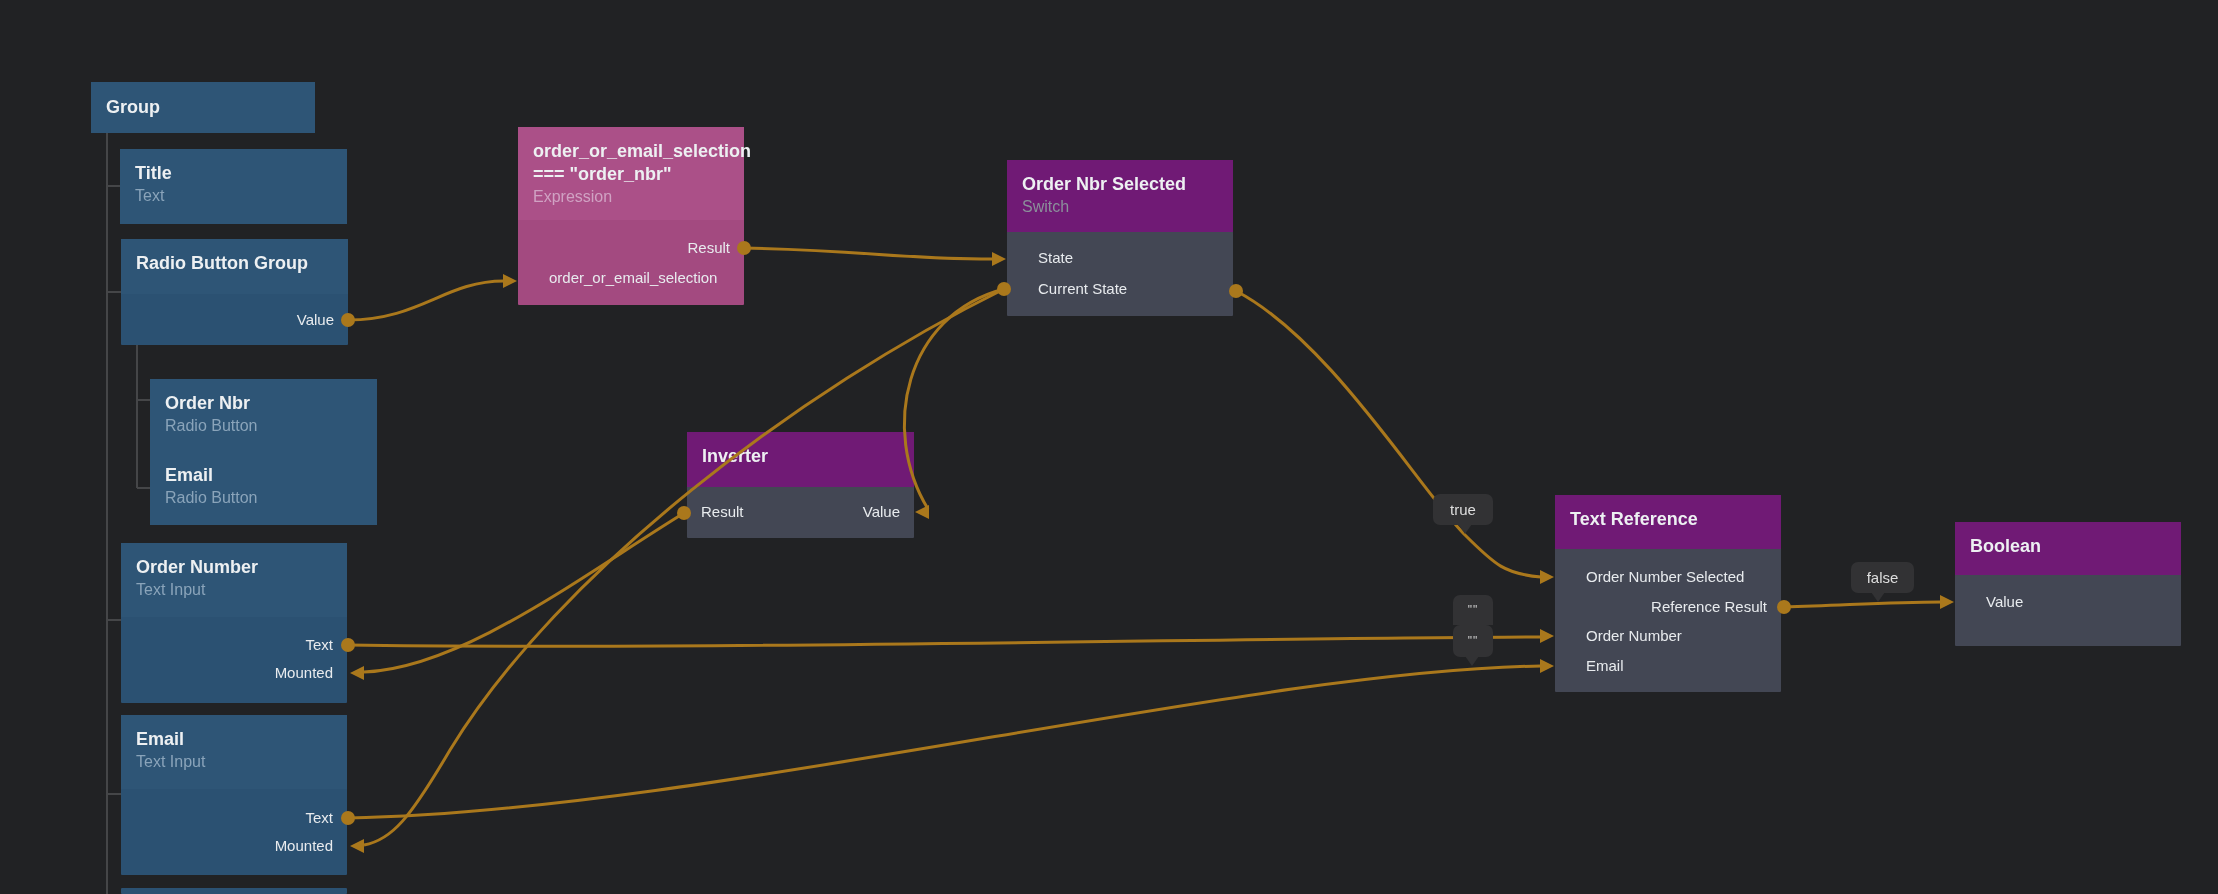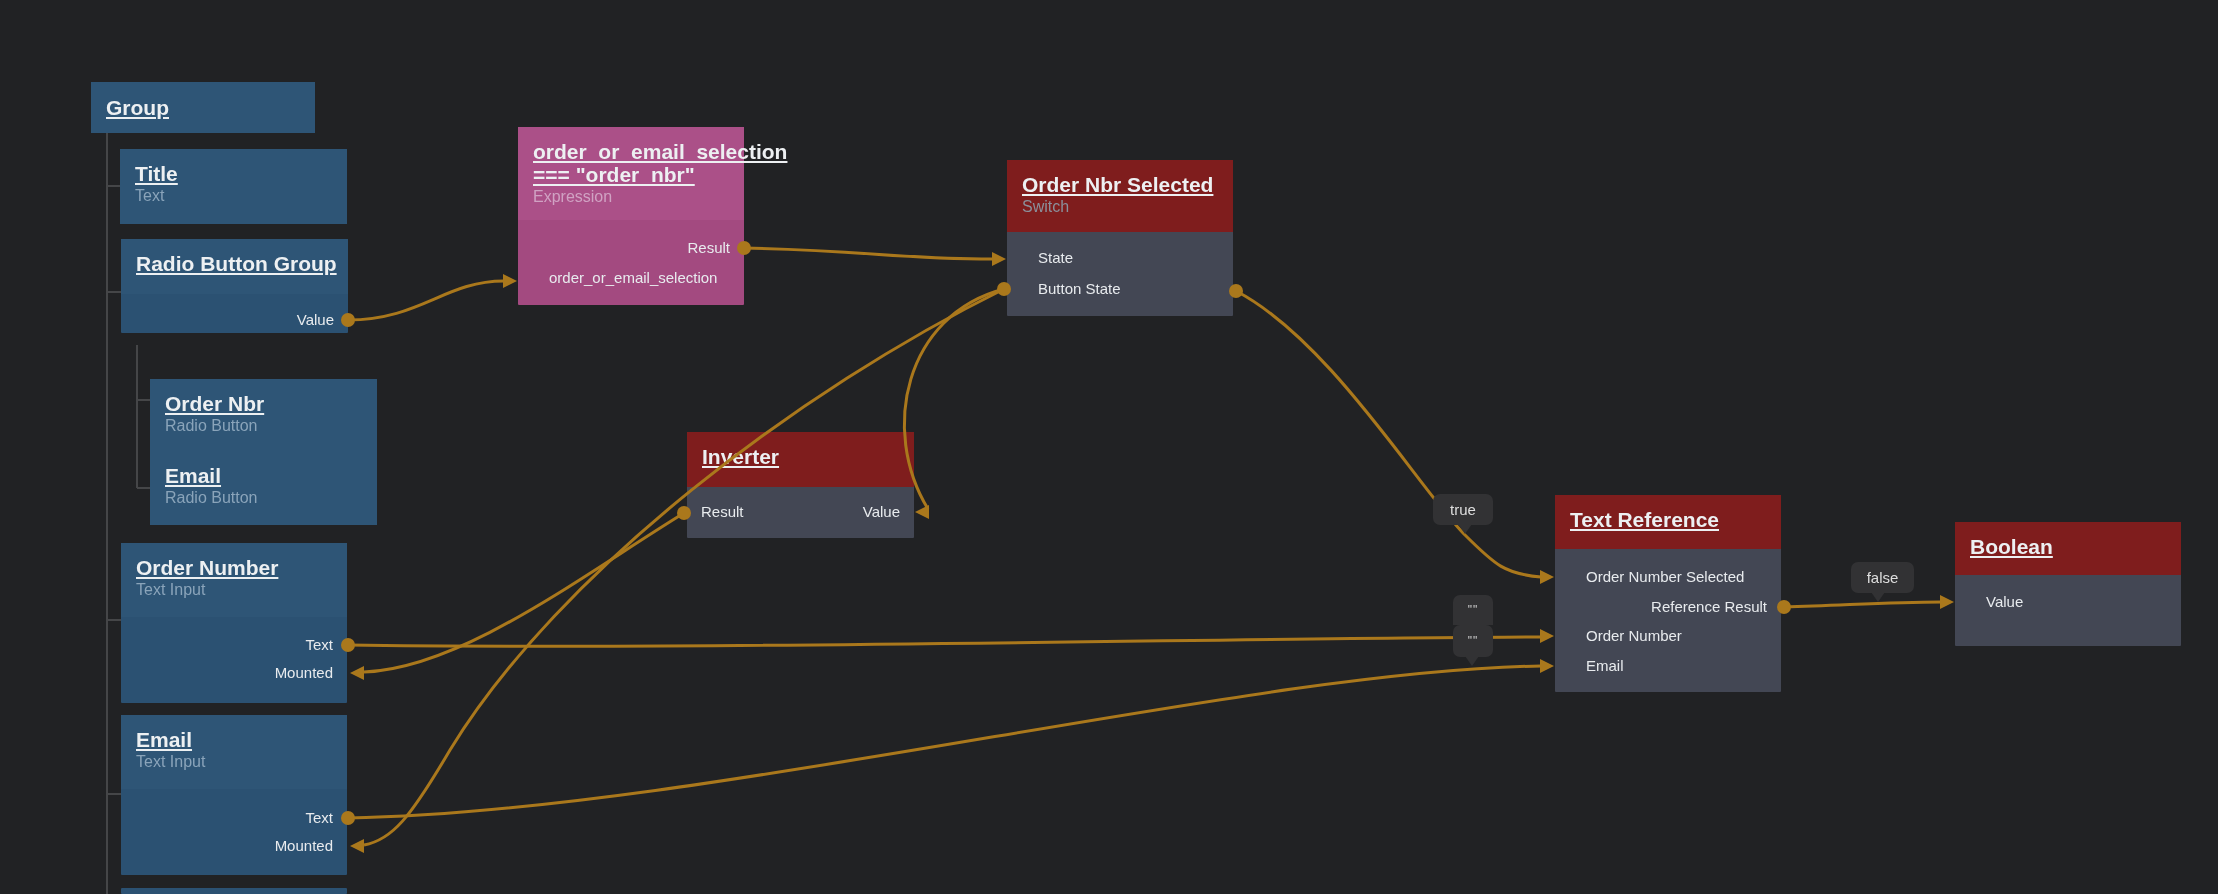--- a/index.html
+++ b/index.html
@@ -3,27 +3,27 @@
 <meta charset="utf-8">
 <style>
   html,body{margin:0;padding:0;background:#212224;}
   .canvas{
     position:relative;width:2218px;height:894px;overflow:hidden;
     background:#212224;
     font-family:"Liberation Sans","DejaVu Sans",sans-serif;
   }
   .node{position:absolute;z-index:1;border-radius:1px;}
   .node .hdr{position:absolute;left:0;top:0;right:0;box-sizing:border-box;padding:13px 15px 0 15px;}
-  .node .ttl{font-size:21px;font-weight:700;color:#edf0f2;line-height:23px;white-space:nowrap;text-decoration:underline;}
+  .node .ttl{font-size:18px;font-weight:700;color:#edf0f2;line-height:23px;white-space:nowrap;}
   .node .sub{font-size:16px;font-weight:400;line-height:21px;white-space:nowrap;}
   .node.blue{background:#2b5172;}
   .node.blue .hdr{background:#2e5576;}
   .node.blue .sub{color:#8aa4ba;}
   .node.gray{background:#434754;}
-  .node.gray .hdr{background:#7f1d1d;}
+  .node.gray .hdr{background:#701a75;}
   .node.gray .sub{color:#8b909b;}
   .node.pink{background:#a34a80;}
   .node.pink .hdr{background:#ab5088;}
   .node.pink .sub{color:#d0a2c3;}
   .port{
     position:absolute;left:0;right:0;height:28px;line-height:28px;
     font-size:15px;color:#e8ebee;padding:0 14px;box-sizing:border-box;white-space:nowrap;
   }
   .port.r{text-align:right;}
   .port.l{text-align:left;margin-left:17px;}
@@ -53,21 +53,21 @@
     </div>
   </div>
 
   <div class="node blue" style="left:120px;top:149px;width:227px;height:75px;">
     <div class="hdr" style="height:75px;">
       <div class="ttl">Title</div>
       <div class="sub">Text</div>
     </div>
   </div>
 
-  <div class="node blue" style="left:121px;top:239px;width:227px;height:94px;">
+  <div class="node blue" style="left:121px;top:239px;width:227px;height:106px;">
     <div class="hdr" style="height:55px;">
       <div class="ttl">Radio Button Group</div>
     </div>
     <div class="port r" style="top:67px;">Value</div>
   </div>
 
   <div class="node blue" style="left:150px;top:379px;width:227px;height:75px;">
     <div class="hdr" style="height:75px;">
       <div class="ttl">Order Nbr</div>
       <div class="sub">Radio Button</div>
@@ -110,21 +110,21 @@
     <div class="port r" style="top:107px;">Result</div>
     <div class="port l" style="top:137px;">order_or_email_selection</div>
   </div>
 
   <div class="node gray" style="left:1007px;top:160px;width:226px;height:156px;">
     <div class="hdr" style="height:72px;">
       <div class="ttl">Order Nbr Selected</div>
       <div class="sub">Switch</div>
     </div>
     <div class="port l" style="top:84px;">State</div>
-    <div class="port l" style="top:115px;">Button State</div>
+    <div class="port l" style="top:115px;">Current State</div>
   </div>
 
   <div class="node gray" style="left:687px;top:432px;width:227px;height:106px;">
     <div class="hdr" style="height:55px;">
       <div class="ttl">Inverter</div>
     </div>
     <div class="port" style="top:66px;">
       <span class="half-l">Result</span>
       <span class="half-r">Value</span>
     </div>

